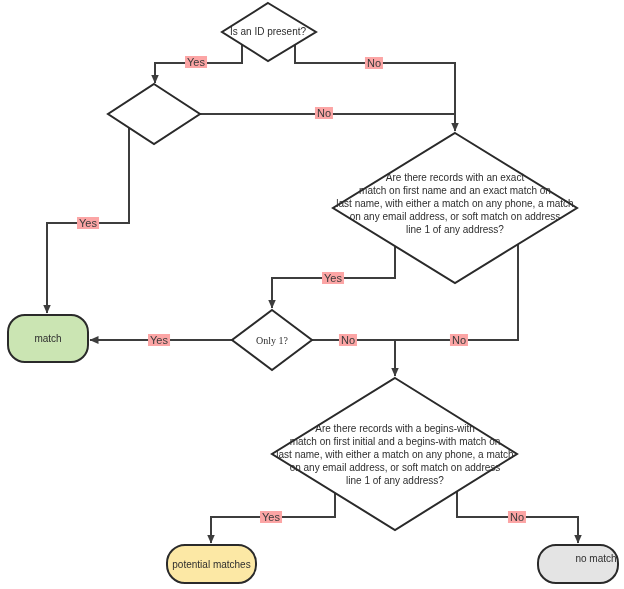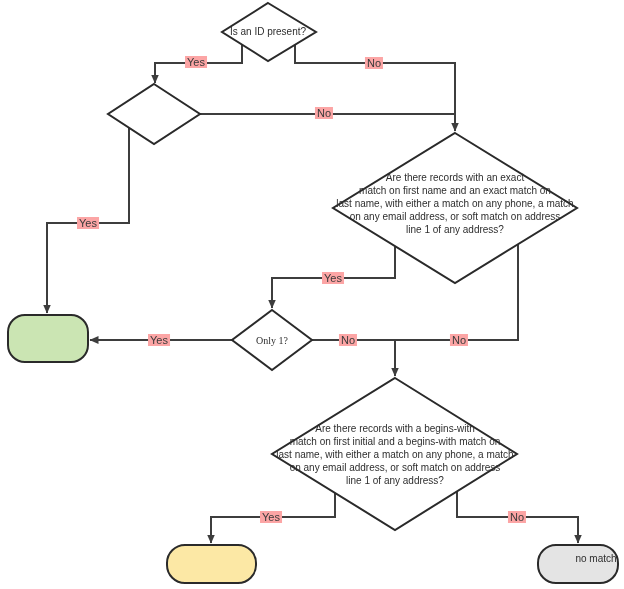--- a/index.html
+++ b/index.html
@@ -77,27 +77,29 @@
 
 
   <div class="node-label" style="left:328px; top:171px; width:254px;">Are there records with an exact
 match on first name and an exact match on
 last name, with either a match on any phone, a match
 on any email address, or soft match on address
 line 1 of any address?</div>
 
   <div class="node-label" style="left:240px; top:334px; width:64px;font-family:Liberation Serif, serif;">Only 1?</div>
 
+  <div class="node-label terminal-label" style="left:8px; top:315px; width:80px; height:47px;">match</div>
 
   <div class="node-label" style="left:268px; top:422px; width:254px;">Are there records with a begins-with
 match on first initial and a begins-with match on
 last name, with either a match on any phone, a match
 on any email address, or soft match on address
 line 1 of any address?</div>
 
+  <div class="node-label terminal-label" style="left:167px; top:545px; width:89px; height:38px;">potential matches</div>
 
   <div class="node-label terminal-label" style="left:538px; top:545px; width:80px; height:26px;margin-left:18px;">no match</div>
 
   <div class="edge-label" style="left:196px; top:62px;">Yes</div>
   <div class="edge-label" style="left:374px; top:63px;">No</div>
   <div class="edge-label" style="left:324px; top:113px;">No</div>
   <div class="edge-label" style="left:88px; top:223px;">Yes</div>
   <div class="edge-label" style="left:333px; top:278px;">Yes</div>
   <div class="edge-label" style="left:159px; top:340px;">Yes</div>
   <div class="edge-label" style="left:348px; top:340px;">No</div>

